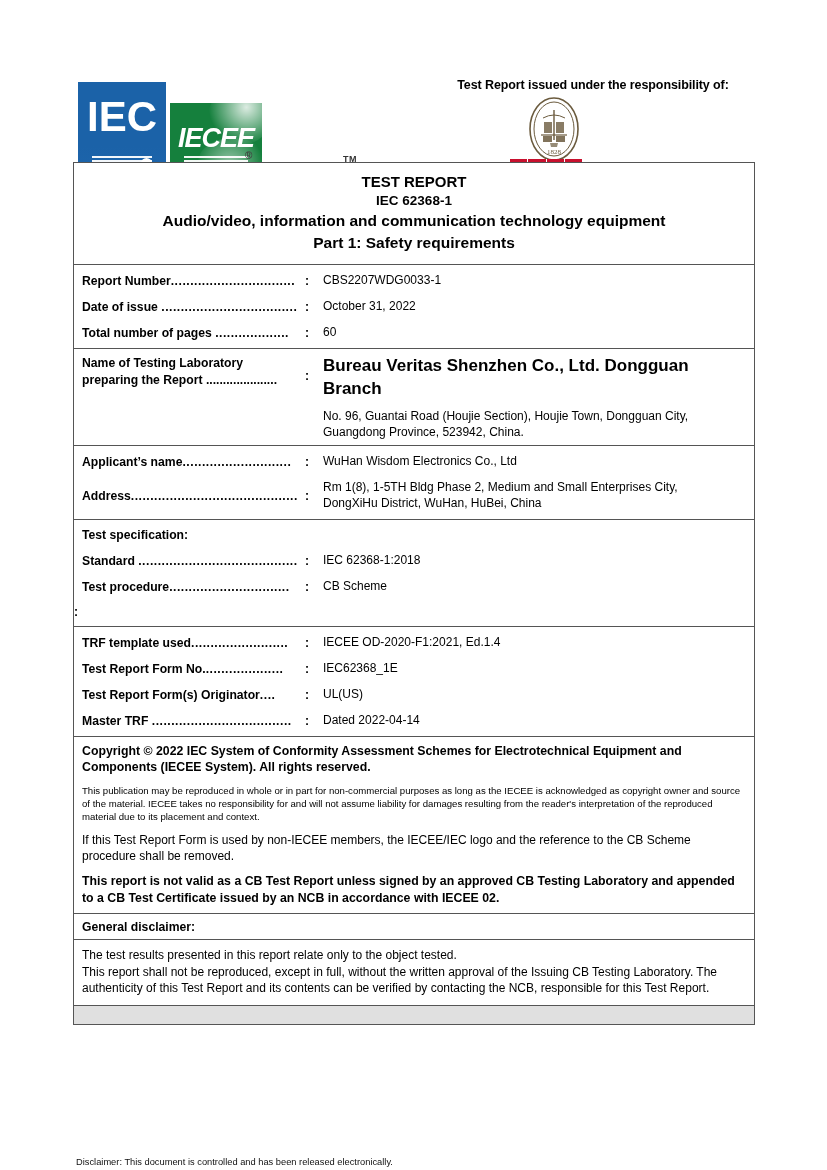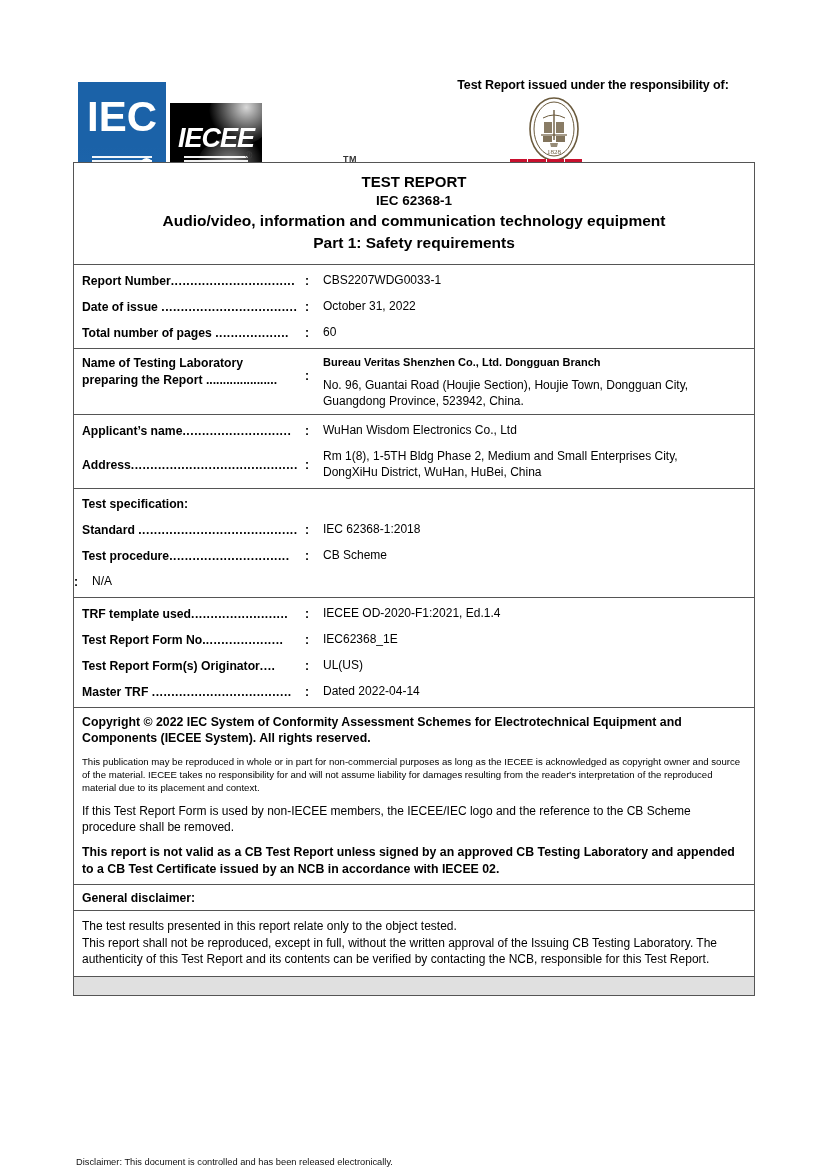--- a/index.html
+++ b/index.html
@@ -38,21 +38,21 @@
   }
   .logo-iec {
     width: 88px;
     height: 106px;
     background: linear-gradient(180deg, #1b62a8 0%, #1b62a8 60%, #1e66ad 100%);
   }
   .logo-iecee {
     width: 92px;
     height: 85px;
     margin-left: 4px;
-    background: #000000;
+    background: #15803d;
   }
   .logo-word {
     position: absolute;
     left: 0; right: 0;
     top: 12px;
     text-align: center;
     color: #ffffff;
     font-weight: bold;
     font-style: italic;
     letter-spacing: -1px;
@@ -261,21 +261,21 @@
     font-weight: bold;
   }
   .lab-value {
     flex: 1;
     padding: 6px 8px 5px 4px;
     font-size: 12px;
     line-height: 1.35;
   }
   .lab-value .lab-name {
     font-weight: bold;
-    font-size: 11px;
+    font-size: 17px;
     margin-bottom: 7px;
   }
 
   .free-block {
     padding: 6px 10px 7px 8px;
   }
   .free-block p { margin: 0; }
   .bold-para {
     font-size: 12.3px;
     font-weight: bold;
@@ -437,21 +437,20 @@
       <div class="kv-colon">:</div>
       <div class="kv-value">IEC 62368-1:2018</div>
     </div>
     <div class="kv">
       <div class="kv-label"><span>Test procedure</span><span class="leader">...............................</span></div>
       <div class="kv-colon">:</div>
       <div class="kv-value">CB Scheme</div>
     </div>
     <div class="kv">
       <div class="kv-colon">:</div>
-      <div class="kv-value">N/A</div>
     </div>
   </div>
 
   <div class="row group">
     <div class="kv">
       <div class="kv-label"><span>TRF template used</span><span class="leader">.........................</span></div>
       <div class="kv-colon">:</div>
       <div class="kv-value">IECEE OD-2020-F1:2021, Ed.1.4</div>
     </div>
     <div class="kv">

